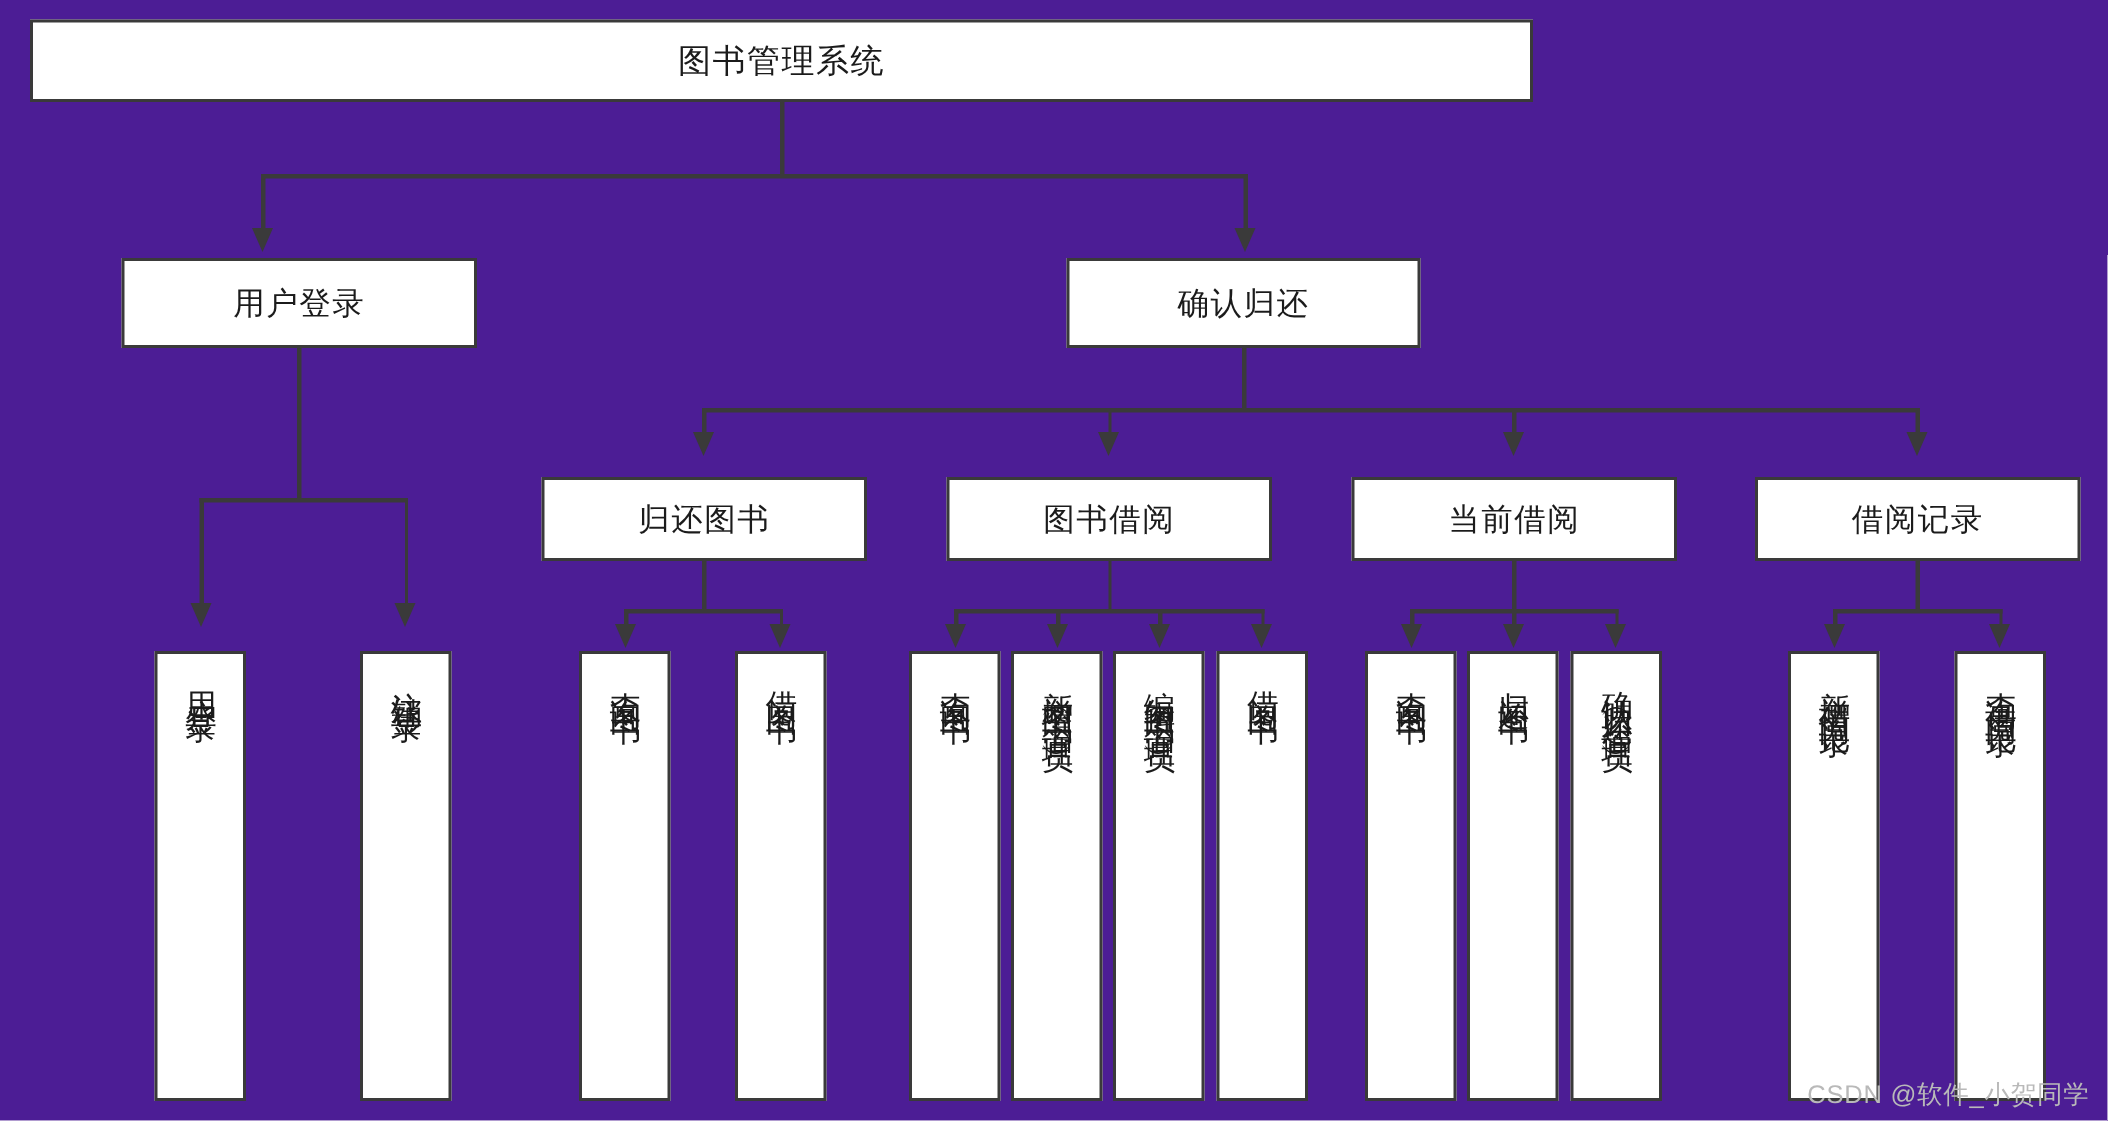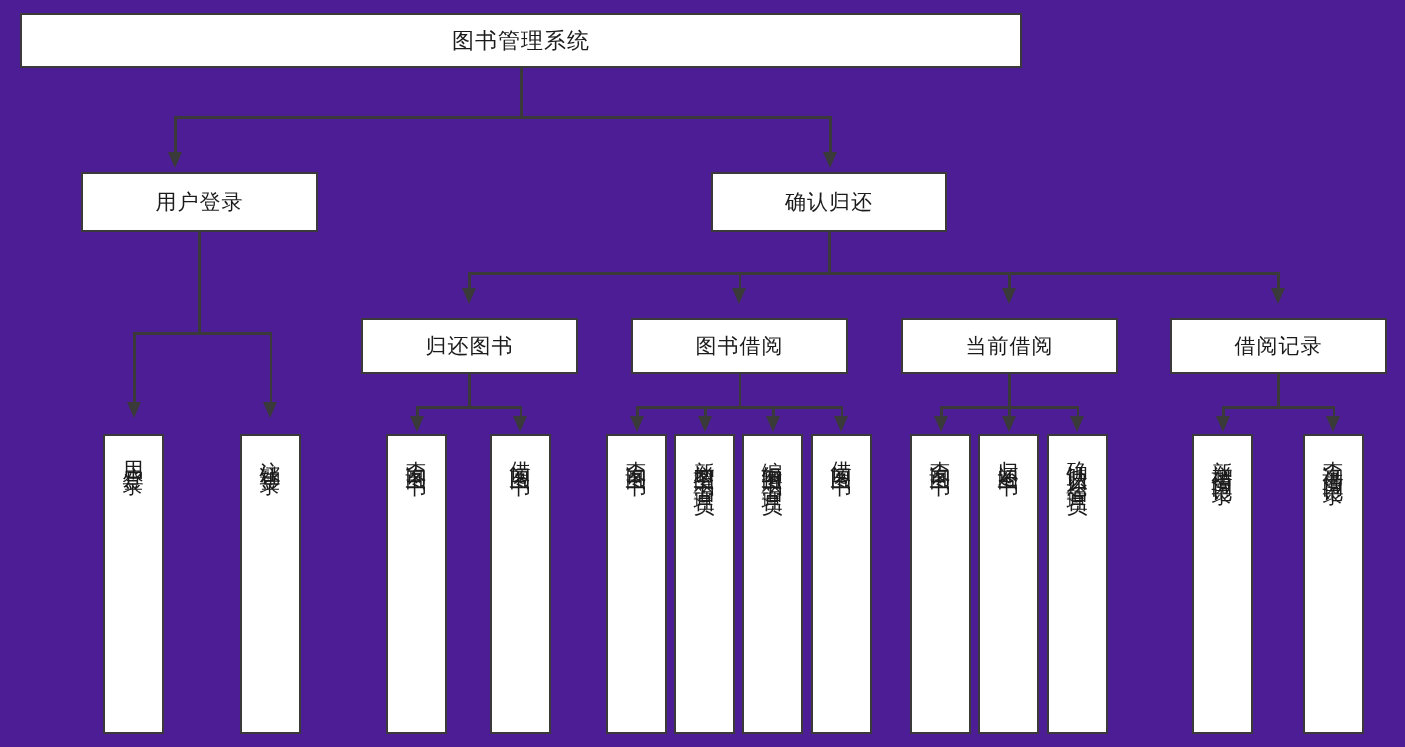--- a/index.html
+++ b/index.html
@@ -199,14 +199,15 @@
     <span class="vtext">确认归还（管理员）</span>
   </div>
 
   <div class="node v" style="left:1192px;top:434px;width:61px;height:300px;">
     <span class="vtext">新增借阅记录</span>
   </div>
   <div class="node v" style="left:1303px;top:434px;width:61px;height:300px;">
     <span class="vtext">查询借阅记录</span>
   </div>
 
+  <div id="watermark">CSDN @软件_小贺同学</div>
 
 </div>
 
 </body></html>

